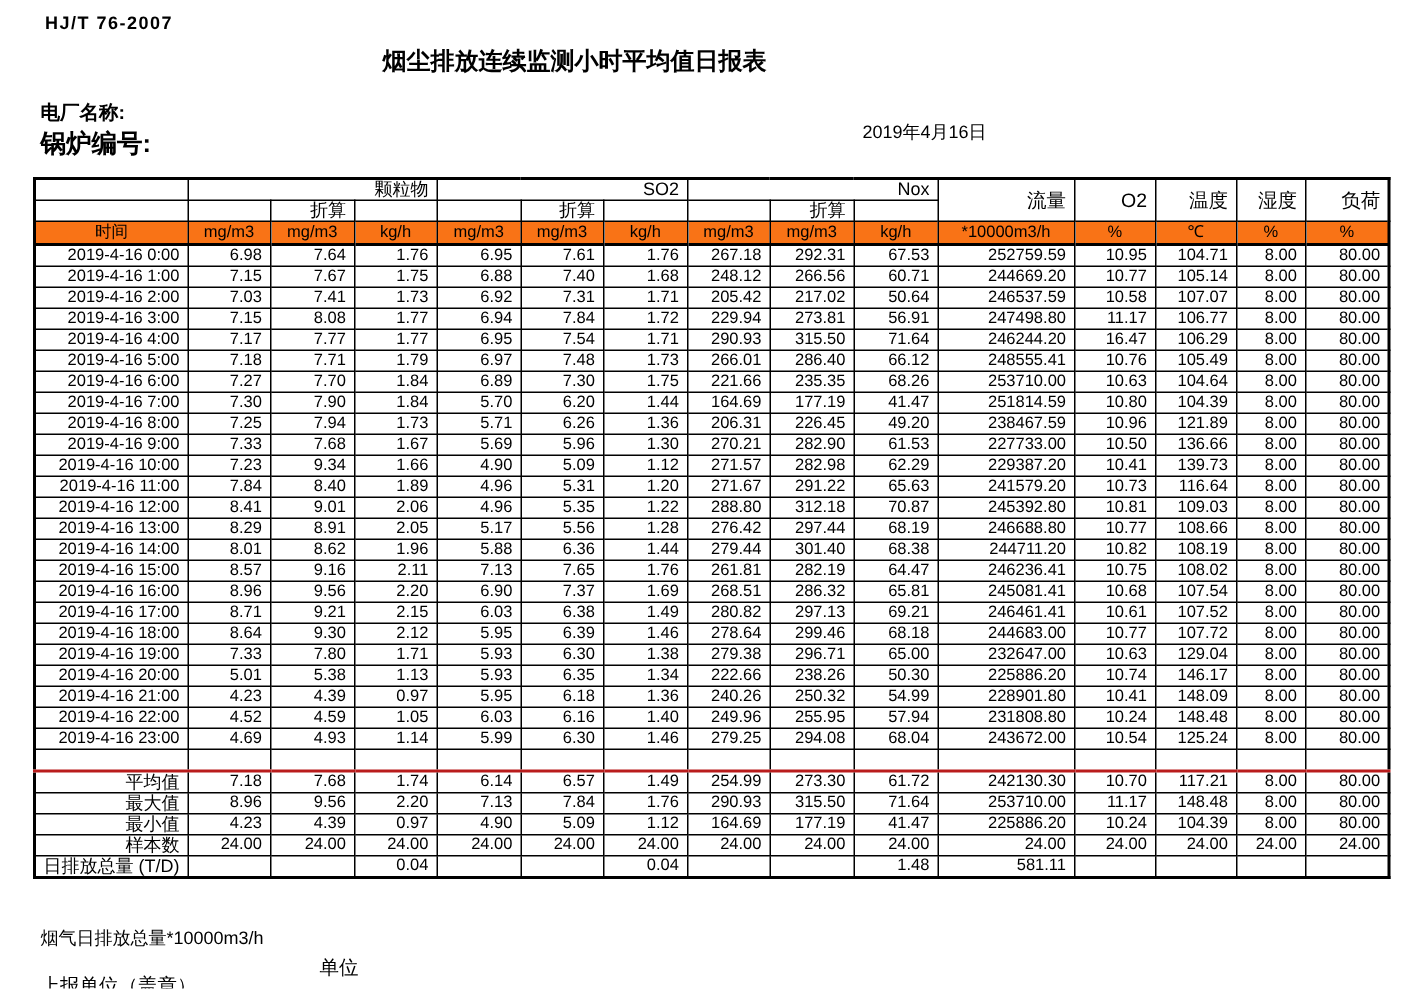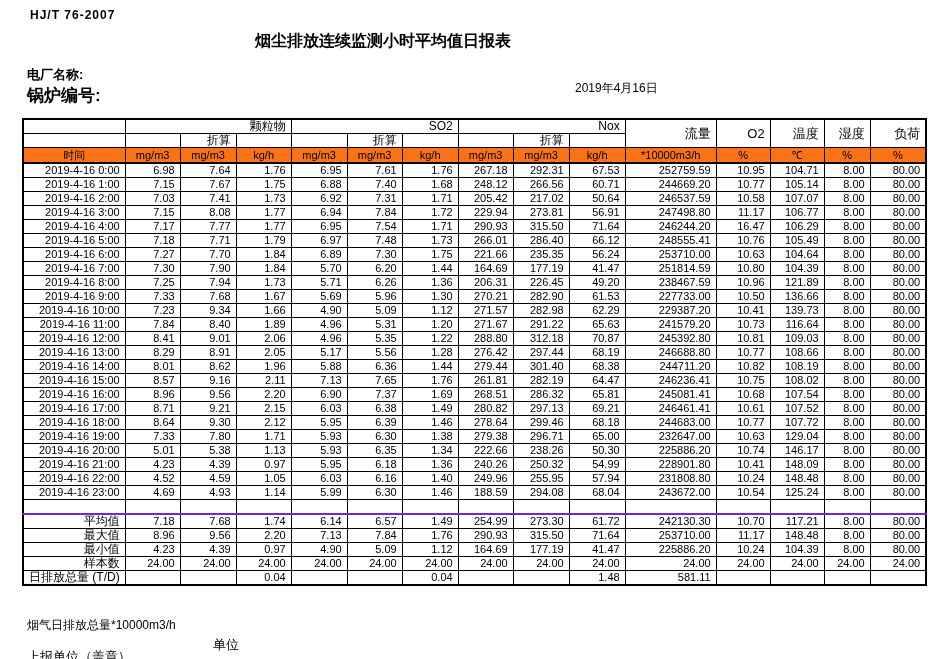--- a/index.html
+++ b/index.html
@@ -28,21 +28,21 @@
     height:13px; line-height:13px;
     overflow:hidden; white-space:nowrap;
     text-align:right;
   }
   td.hdr { text-align:center; font-size:12px; padding:0 2px; }
   td.hdr-big { text-align:center; font-size:13px; padding:0 2px; }
   tr.units-row td {
     background:#f97316; text-align:center; font-size:11px;
     border-bottom:2px solid #000; height:14px; line-height:14px;
   }
-  tr.summary-first td { border-top:2px solid #6d28d9;margin-top:48px; }
+  tr.summary-first td { border-top:2px solid #b91c1c;margin-top:48px; }
   td.time-cell { text-align:right; }
   td.sum-label { text-align:right; font-size:12px; }
   td.total-label { text-align:left; font-size:12px; padding-left:2px; }
   tr.empty-row td { height:13px; }
 
   .footer-flow { left:27px; top:617px; font-size:12px; }
   .footer-report-unit { left:27px; top:648px; font-size:13px; }
   .footer-unit { left:213px; top:636px; font-size:13px; }
 </style>
 </head>
@@ -220,21 +220,21 @@
       <tr>
         <td class="time-cell">2019-4-16  6:00</td>
         <td>7.27</td>
         <td>7.70</td>
         <td>1.84</td>
         <td>6.89</td>
         <td>7.30</td>
         <td>1.75</td>
         <td>221.66</td>
         <td>235.35</td>
-        <td>56.24</td>
+        <td>68.26</td>
         <td>253710.00</td>
         <td>10.63</td>
         <td>104.64</td>
         <td>8.00</td>
         <td>80.00</td>
       </tr>
       <tr>
         <td class="time-cell">2019-4-16  7:00</td>
         <td>7.30</td>
         <td>7.90</td>
@@ -507,21 +507,21 @@
         <td>80.00</td>
       </tr>
       <tr>
         <td class="time-cell">2019-4-16 23:00</td>
         <td>4.69</td>
         <td>4.93</td>
         <td>1.14</td>
         <td>5.99</td>
         <td>6.30</td>
         <td>1.46</td>
-        <td>188.59</td>
+        <td>279.25</td>
         <td>294.08</td>
         <td>68.04</td>
         <td>243672.00</td>
         <td>10.54</td>
         <td>125.24</td>
         <td>8.00</td>
         <td>80.00</td>
       </tr>
       <tr class="empty-row">
         <td class="time-cell"></td>

